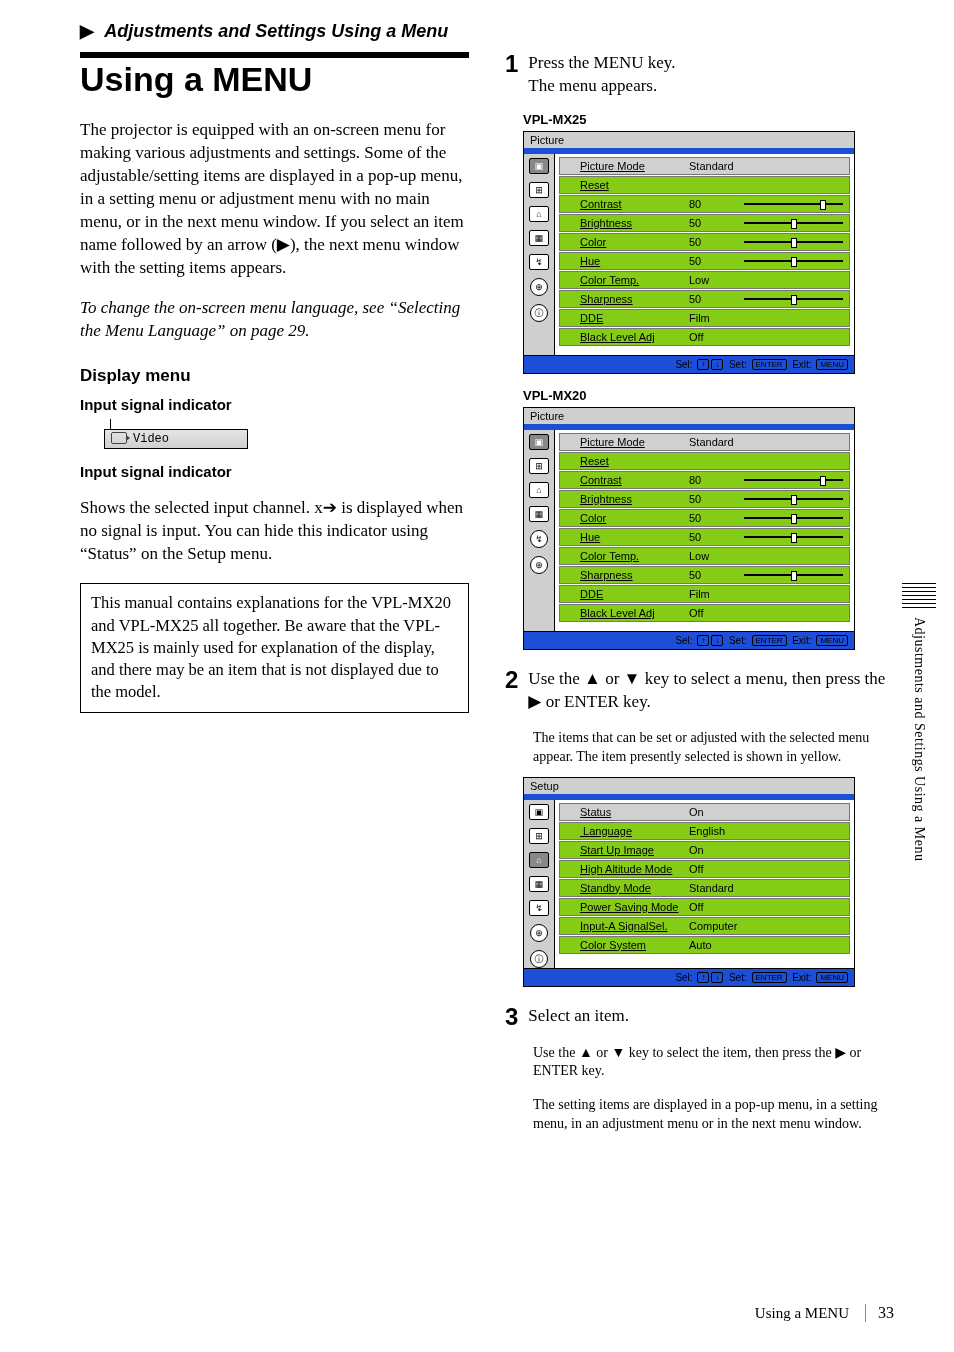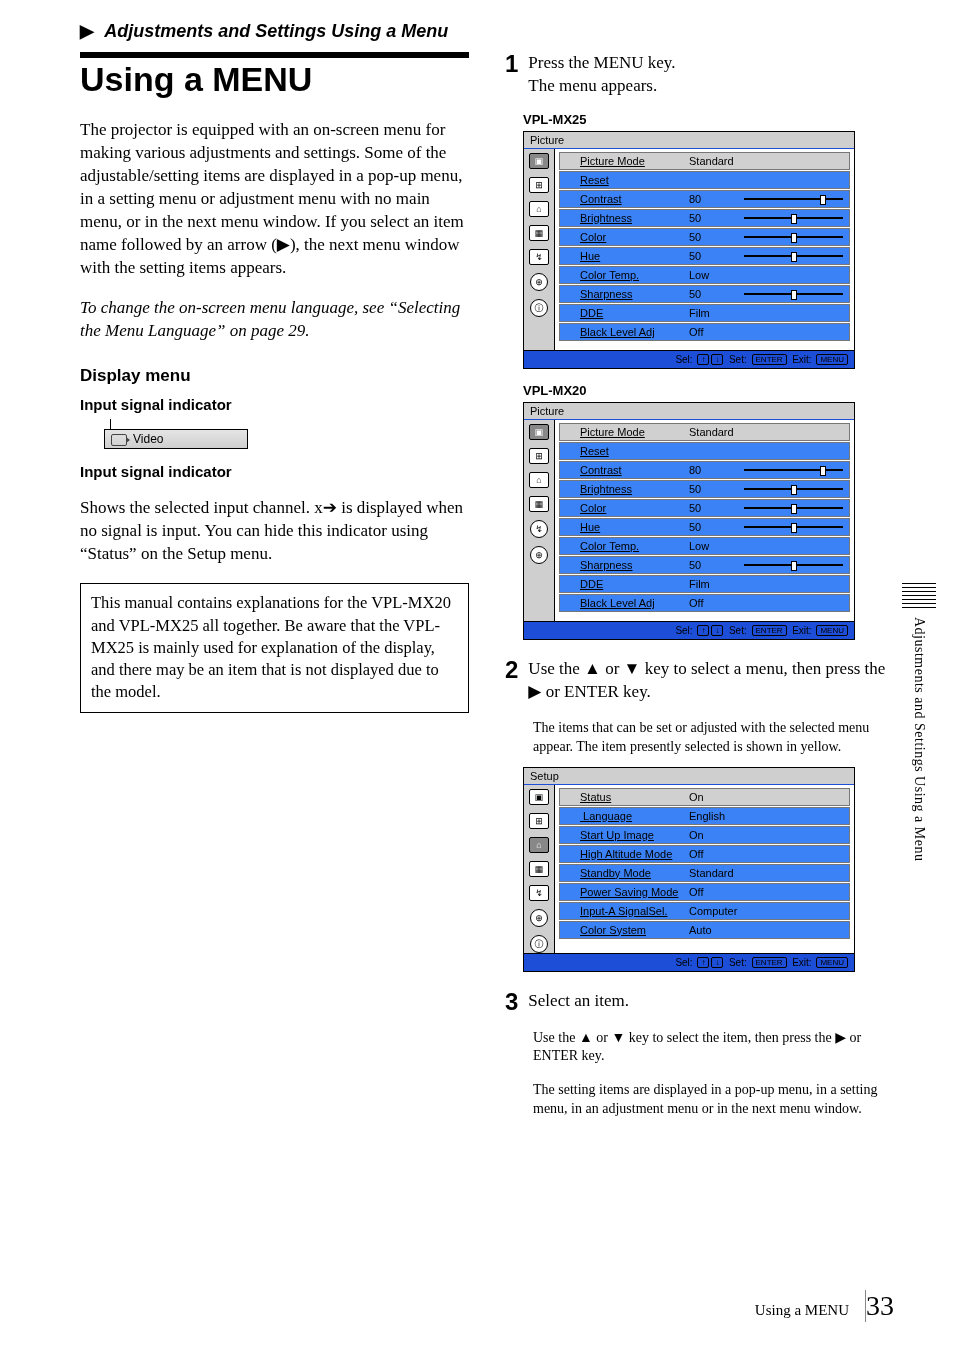--- a/index.html
+++ b/index.html
@@ -9,53 +9,53 @@
   .columns{display:flex;gap:36px}
   .col{flex:1;min-width:0}
   .h1-rule{border-top:6px solid #000;height:0;margin-bottom:2px}
   h1{font-family:Arial,Helvetica,sans-serif;font-weight:bold;font-size:34px;margin:0 0 20px 0}
   .body{font-size:17px;line-height:1.35}
   .ital{font-style:italic;margin-top:10px}
   h2{font-family:Arial,Helvetica,sans-serif;font-weight:bold;font-size:17px;margin:24px 0 10px 0}
   h3{font-family:Arial,Helvetica,sans-serif;font-weight:bold;font-size:15px;margin:10px 0 6px 0}
   .video-indicator{margin:6px 0 14px 24px}
   .video-indicator .tick{border-left:1px solid #000;height:10px;margin-left:6px}
-  .video-indicator .box{width:130px;border:1px solid #000;background:linear-gradient(#e5e5e5,#cfcfcf);padding:2px 6px;font-family:Liberation Sans, sans-serif;font-size:12px;display:flex;align-items:flex-end;gap:6px}
+  .video-indicator .box{width:130px;border:1px solid #000;background:linear-gradient(#e5e5e5,#cfcfcf);padding:2px 6px;font-family:Liberation Mono, monospace;font-size:12px;display:flex;align-items:flex-start;gap:6px}
   .video-indicator .inp-ico{width:14px;height:10px;border:1px solid #444;border-radius:2px;position:relative}
   .video-indicator .inp-ico:after{content:"";position:absolute;right:-4px;top:2px;border-left:4px solid #444;border-top:3px solid transparent;border-bottom:3px solid transparent}
   .note-box{border:1px solid #000;padding:8px 10px;font-size:16.5px;line-height:1.35;margin-top:6px}
   .step{display:flex;gap:10px;margin-top:0}
   .step-num{font-family:Arial,Helvetica,sans-serif;font-weight:bold;font-size:24px;line-height:1}
   .step-body{font-size:17px;line-height:1.35}
   .step-sub{font-size:14px;line-height:1.35;margin-left:28px;margin-top:15px}
   .model-label{font-family:Arial,Helvetica,sans-serif;font-weight:bold;font-size:13px;margin:14px 0 4px 18px}
   
   .osd{width:330px;margin-left:18px;border:1px solid #000;font-family:Arial,Helvetica,sans-serif;font-size:11px}
-  .osd-title{background:#cfcfcf;padding:2px 6px;border-bottom:1px solid #1d4ed8}
+  .osd-title{background:#cfcfcf;padding:2px 6px;border-bottom:6px solid #1d4ed8}
   .osd-body{display:flex}
   .osd-icons{width:30px;background:#cfcfcf;border-right:1px solid #000;display:flex;flex-direction:column;align-items:center;padding-top:4px;gap:8px}
   .osd-icons .ico{width:18px;height:14px;border:1px solid #000;border-radius:2px;background:#fff;font-size:9px;line-height:14px;text-align:center}
   .osd-icons .ico.sel{background:#888;color:#fff}
   .osd-icons .ico.round{border-radius:50%;width:16px;height:16px;line-height:16px}
   .osd-rows{flex:1;padding:2px 4px 8px 4px}
-  .osd-row{display:flex;align-items:center;border:1px solid #777;margin:1px 0;background:#3b82f6;height:16px}
+  .osd-row{display:flex;align-items:center;border:1px solid #777;margin:1px 0;background:#84cc16;height:16px}
   .osd-row.hi{background:#d0d0d0}
   .osd-row .lab{width:105px;padding-left:20px;text-decoration:underline}
   .osd-row .val{width:55px;padding-left:4px}
   .osd-row .slider{flex:1;position:relative;height:10px;margin-right:6px}
   .osd-row .slider:before{content:"";position:absolute;left:0;right:0;top:4px;height:2px;background:#000}
   .osd-row .slider .knob{position:absolute;top:1px;width:4px;height:8px;background:#fff;border:1px solid #000;transform:translateX(-50%)}
   .osd-foot{background:#1d4ed8;border-top:1px solid #000;padding:3px 6px;text-align:right;font-size:10px}
   .osd-foot .keycap{display:inline-block;border:1px solid #000;border-radius:2px;padding:0 3px;font-size:8px;vertical-align:1px;margin-left:2px}
   .side-tab{position:absolute;right:18px;top:580px;display:flex;flex-direction:column;align-items:center}
   .side-lines{width:34px}
   .side-lines div{border-top:1px solid #000;margin:3px 0}
   .side-text{writing-mode:vertical-rl;font-size:14px;margin-top:6px;letter-spacing:.5px}
   .footer{position:absolute;bottom:30px;right:60px;font-size:15px;display:flex;align-items:baseline;gap:16px}
-  .footer .pg{font-size:28px;border-left:1px solid #888;padding-left:0}
+  .footer .pg{font-size:16px;border-left:1px solid #888;padding-left:12px}
 </style>
 </head>
 <body>
 
 <div class="page">
 
   <div class="section-head">
     <span class="tri">▶</span>
     <span>Adjustments and Settings Using a Menu</span>
   </div>

